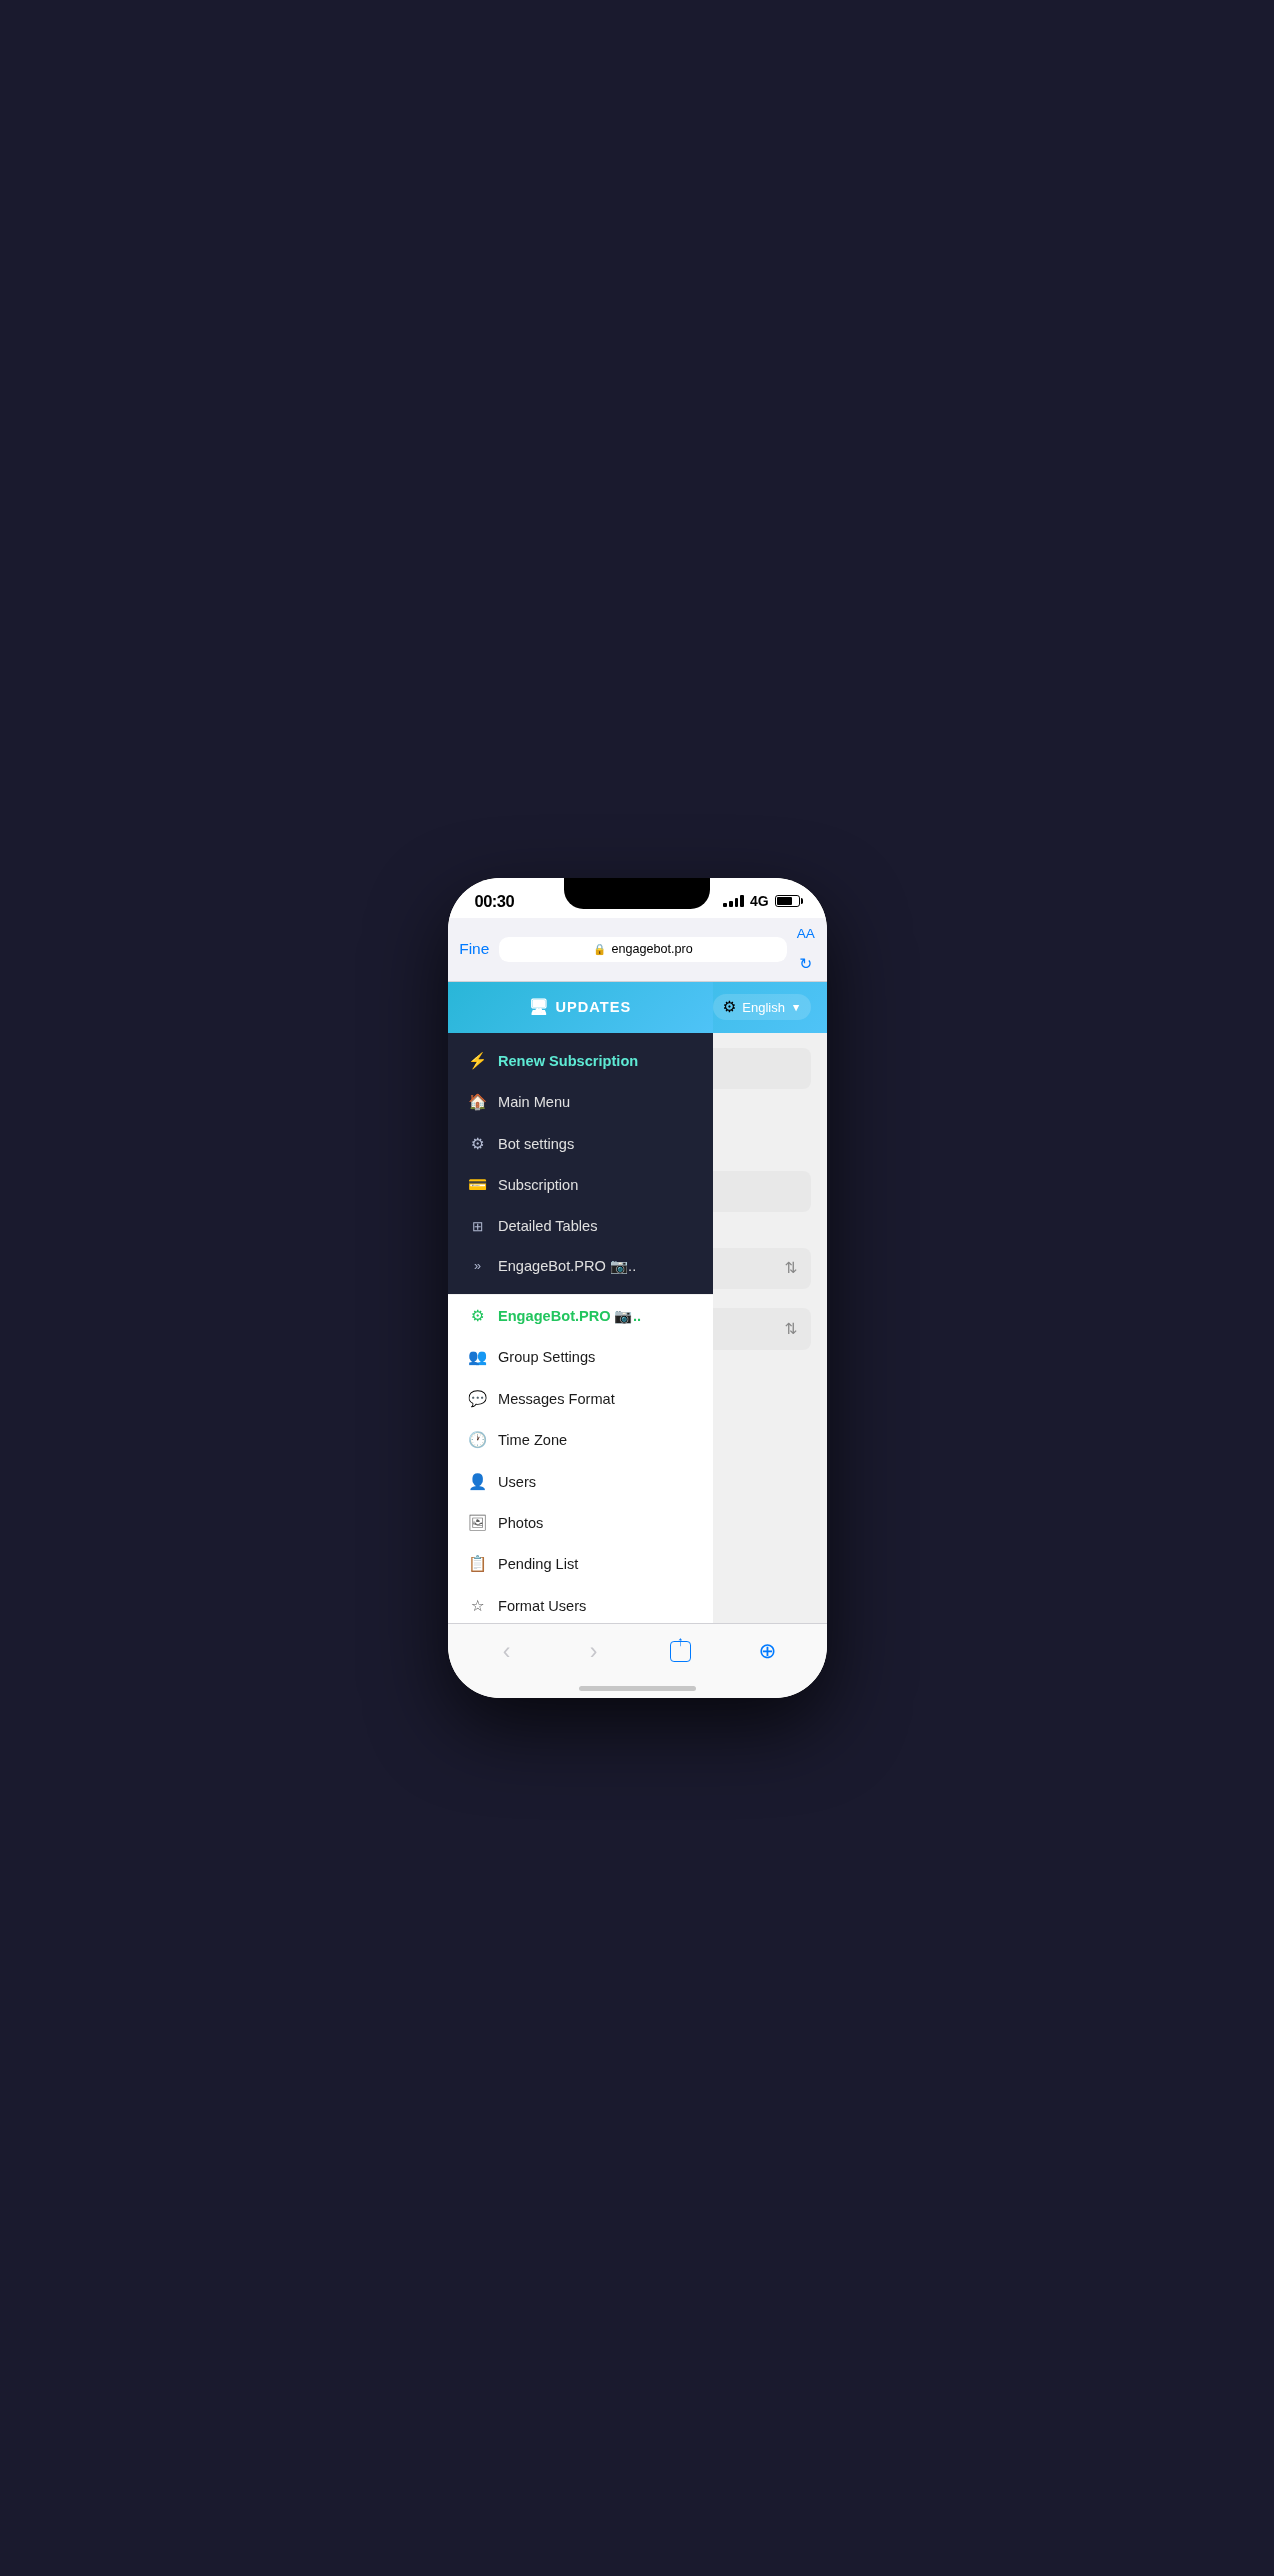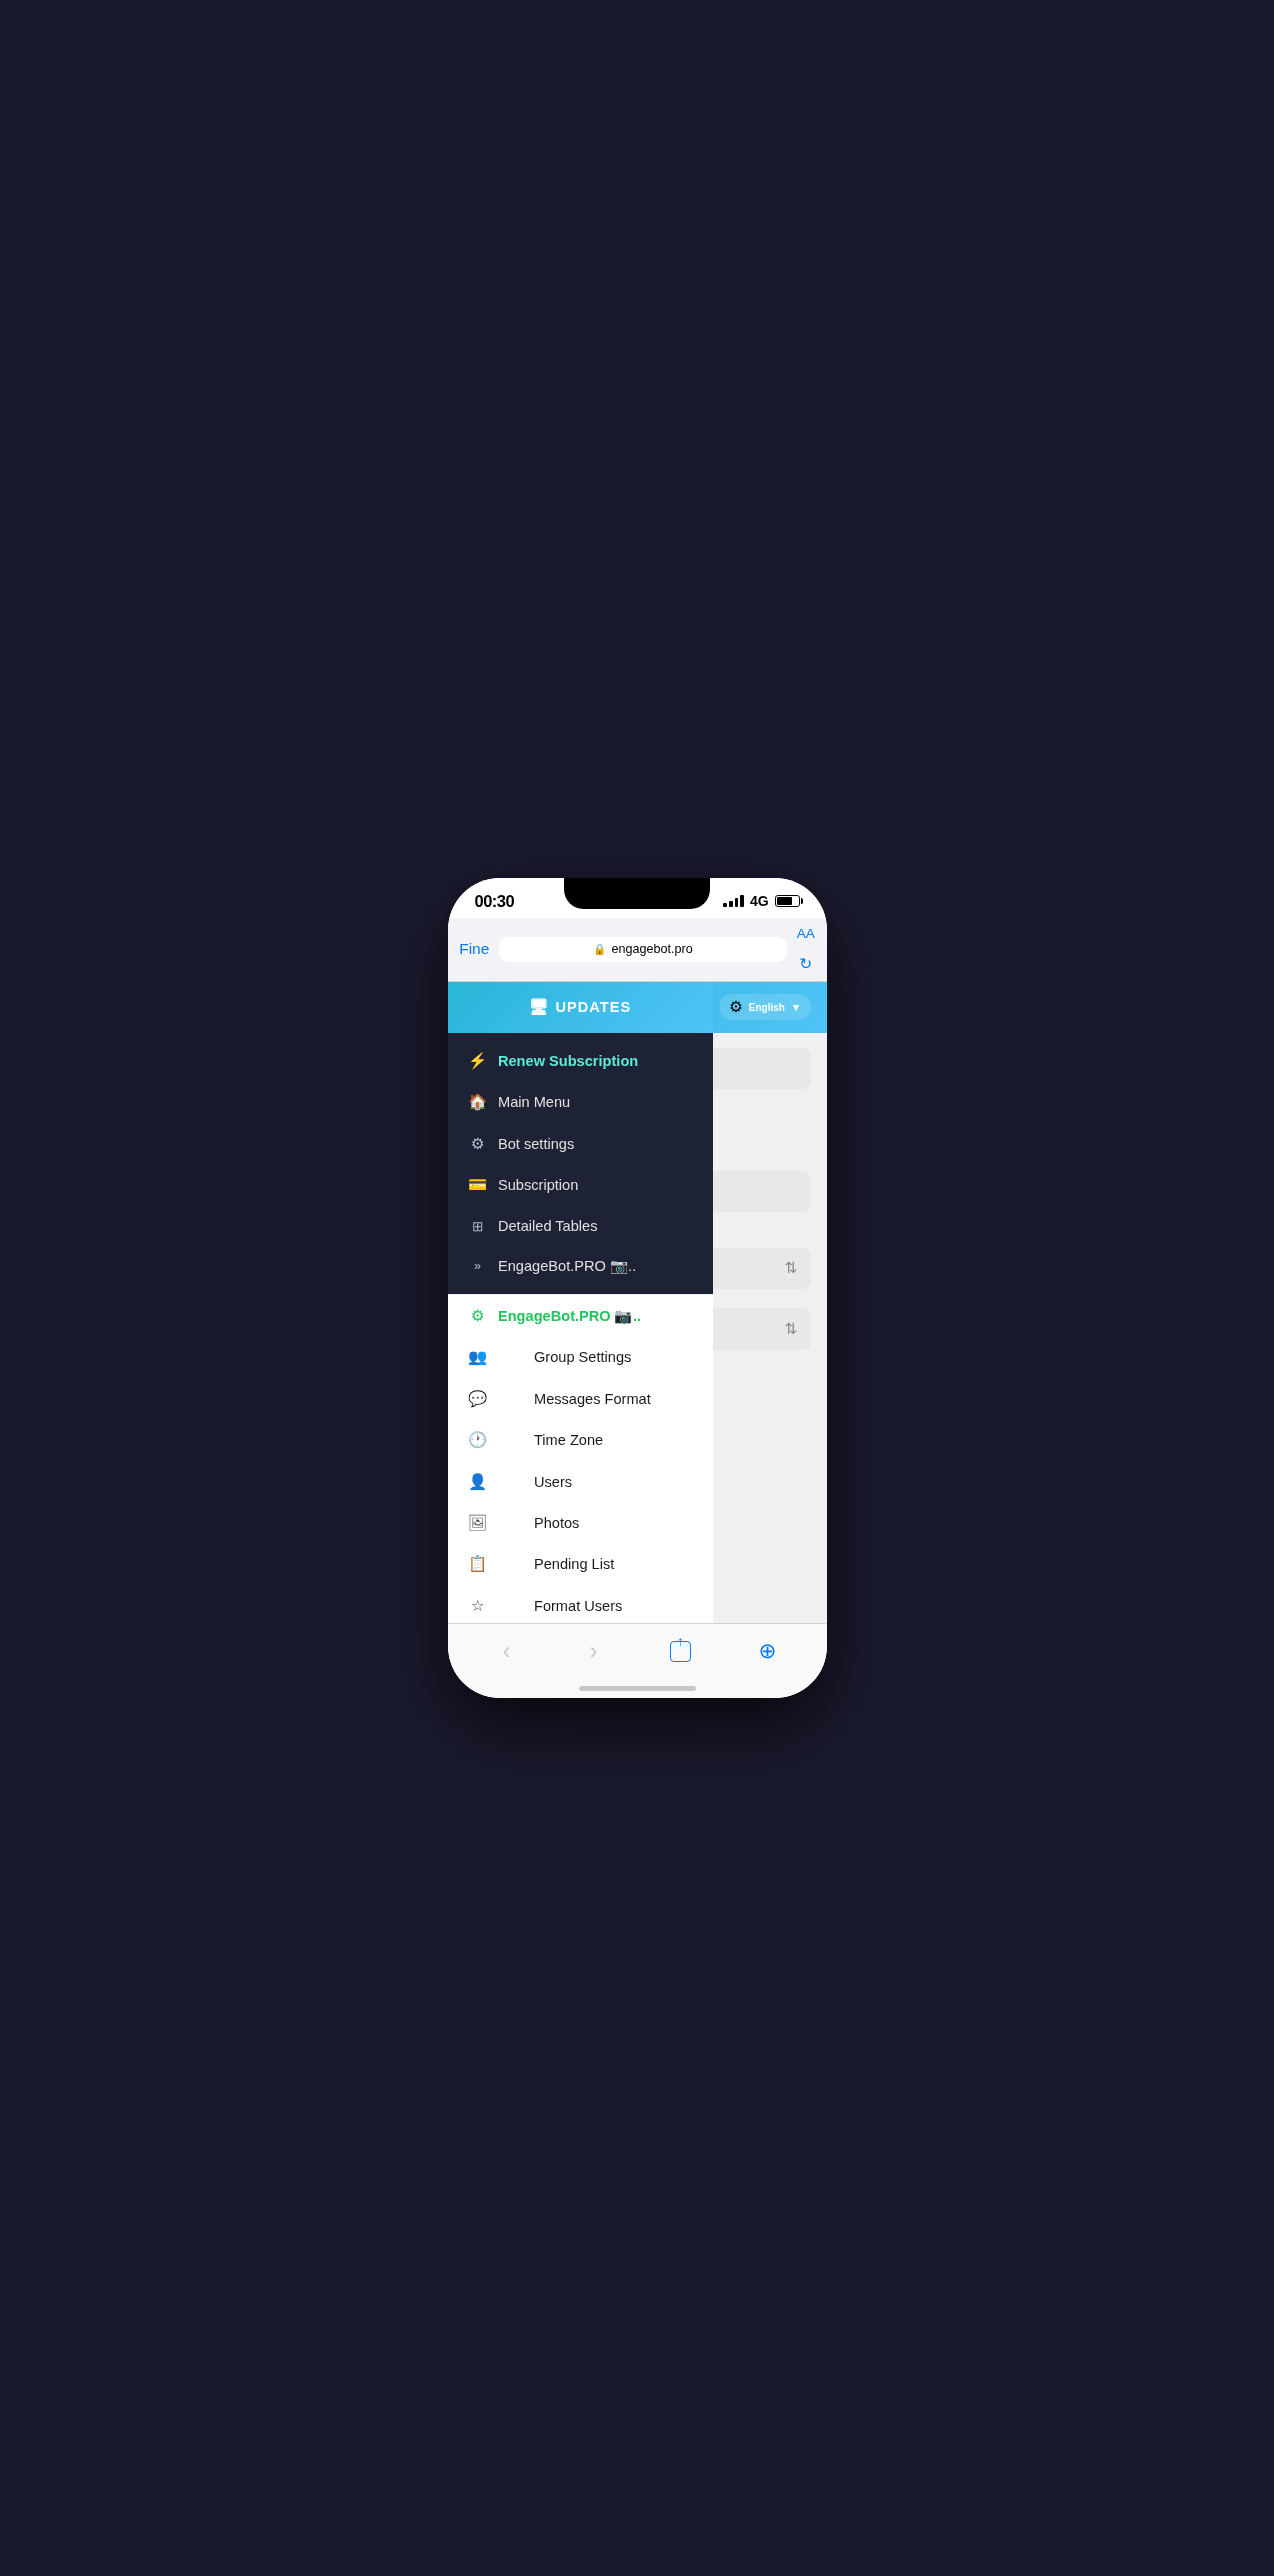--- a/index.html
+++ b/index.html
@@ -212,22 +212,22 @@
       padding: 3.9px 9.7px;
       border-radius: 19.4px;
     }
 
     .flag-emoji {
       font-size: 15.5px;
     }
 
     .lang-text {
       color: #fff;
-      font-size: 10px;
-      font-weight: 700;
+      font-size: 13px;
+      font-weight: 400;
     }
 
     .lang-chevron {
       color: #fff;
       font-size: 10.7px;
     }
 
     .bg-content {
       padding: 15.5px;
       color: #555;
@@ -346,21 +346,20 @@
 
     
     .sidebar-bottom {
       background: #fff;
       flex: 1;
       overflow-y: auto;
     }
 
     .menu-item.light .menu-item-label {
       color: #1a1a1a;
-      margin-left: 36px;
     }
 
     .menu-item.light .menu-item-icon {
       color: #555;
     }
 
     .menu-item.light-green .menu-item-label {
       color: #22c55e;
       font-weight: 600;
     }

